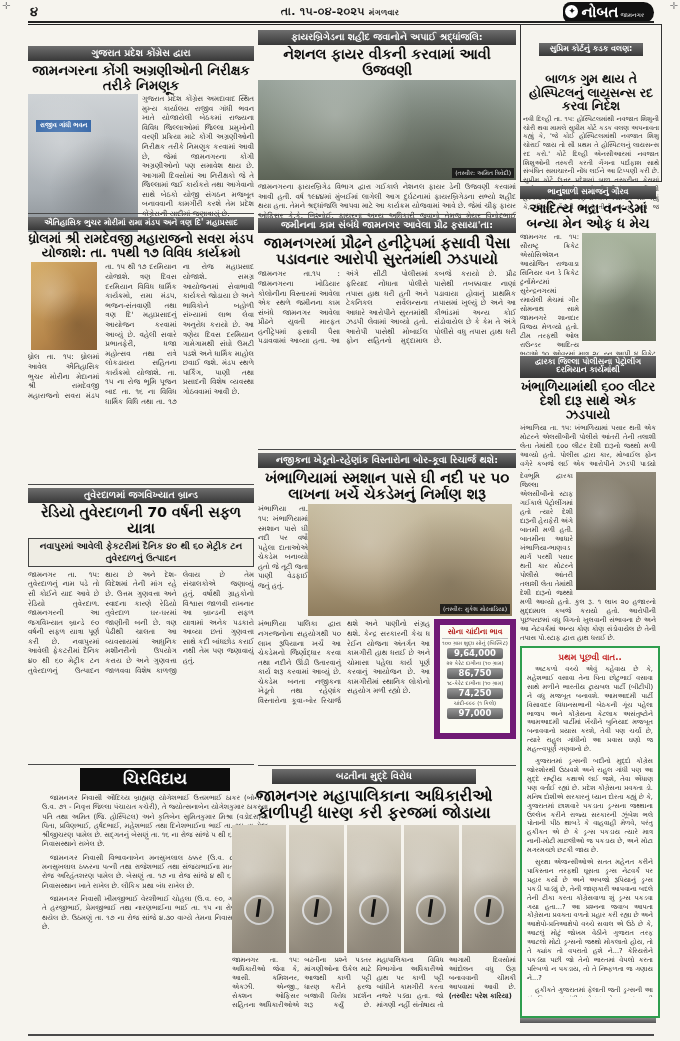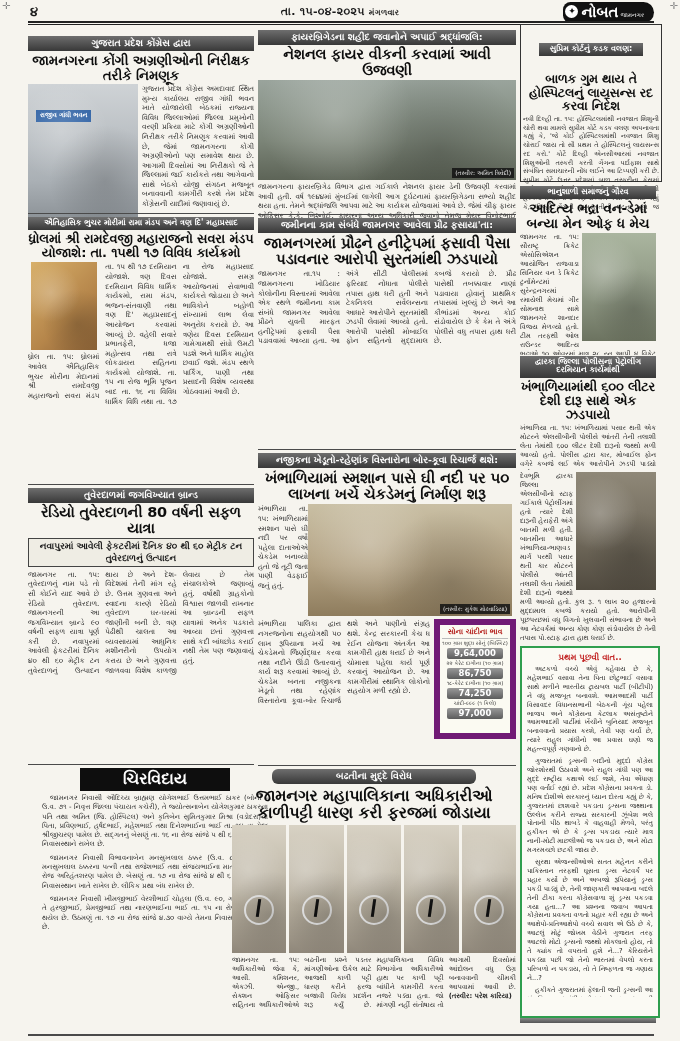--- a/index.html
+++ b/index.html
@@ -73,21 +73,21 @@
   <div class="abs pageno" style="left:30px;top:4px;">૪</div>
   <div class="abs dateline" style="left:0;right:0;top:5px;text-align:center;">
     <span>તા. ૧૫-૦૪-૨૦૨૫</span>
     <small>મંગળવાર</small>
   </div>
   <div class="abs" style="right:26px;top:2px;">
     <span class="masthead"><span class="emb">✦</span><span>નોબત</span><small>જામનગર</small></span>
   </div>
   <div class="abs headrule" style="left:28px;right:26px;top:21px;"></div>
 
-  <div class="abs" style="left:28px;top:36px;width:226px;">
+  <div class="abs" style="left:28px;top:46px;width:226px;">
     <div class="kicker">ગુજરાત પ્રદેશ કોંગ્રેસ દ્વારા</div>
     <div class="hl" style="font-size:13.5px;margin:2px 0;">જામનગરના કોંગી અગ્રણીઓની નિરીક્ષક તરીકે નિમણૂક</div>
     <div style="display:flex;gap:4px;">
       <div class="ph ph-building" style="width:110px;height:138px;flex:none;">
         <div class="sign">રાજીવ ગાંધી ભવન</div>
       </div>
       <div class="body-txt" style="height:138px;">ગુજરાત પ્રદેશ કોંગ્રેસ અમદાવાદ સ્થિત મુખ્ય કાર્યાલય રાજીવ ગાંધી ભવન ખાતે યોજાયેલી બેઠકમાં રાજ્યના વિવિધ જિલ્લાઓમાં જિલ્લા પ્રમુખોની વરણી પ્રક્રિયા માટે કોંગી અગ્રણીઓની નિરીક્ષક તરીકે નિમણૂક કરવામાં આવી છે, જેમાં જામનગરના કોંગી અગ્રણીઓનો પણ સમાવેશ થાય છે. આગામી દિવસોમાં આ નિરીક્ષકો જે તે જિલ્લામાં જઈ કાર્યકરો તથા આગેવાનો સાથે બેઠકો યોજી સંગઠન મજબૂત બનાવવાની કામગીરી કરશે તેમ પ્રદેશ કોંગ્રેસની યાદીમાં જણાવાયું છે.</div>
     </div>
   </div>
   <hr class="rule abs" style="left:28px;width:226px;top:213px;">
@@ -97,21 +97,21 @@
     <div class="hl" style="font-size:13px;margin:2px 0;">ધ્રોલમાં શ્રી રામદેવજી મહારાજનો સવરા મંડપ યોજાશે: તા. ૧૫થી ૧૭ વિવિધ કાર્યક્રમો</div>
     <div class="body-txt cols3" style="height:212px;">
       <div class="ph ph-painting" style="width:66px;height:88px;margin:0 auto 2px;"></div>
       <span>ધ્રોલ તા. ૧૫: ધ્રોલમાં આવેલ ઐતિહાસિક ભુચર મોરીના મેદાનમાં શ્રી રામદેવજી મહારાજનો સવરા મંડપ તા. ૧૫ થી ૧૭ દરમિયાન યોજાશે. ત્રણ દિવસ દરમિયાન વિવિધ ધાર્મિક કાર્યક્રમો, રામા મંડપ, ભજન-સંતવાણી તથા ત્રણ દિ' મહાપ્રસાદનું આયોજન કરવામાં આવ્યું છે. વહેલી સવારે પ્રભાતફેરી, ધજા મહોત્સવ તથા રાત્રે લોકડાયરા સહિતના કાર્યક્રમો યોજાશે. તા. ૧૫ ના રોજ ભૂમિ પૂજન બાદ તા. ૧૬ ના વિવિધ ધાર્મિક વિધિ તથા તા. ૧૭ ના રોજ મહાપ્રસાદ યોજાશે. સમગ્ર આયોજનમાં સેવાભાવી કાર્યકરો જોડાયા છે અને ભાવિકોને બહોળી સંખ્યામાં લાભ લેવા અનુરોધ કરાયો છે. આ ત્રણેય દિવસ દરમિયાન ગામેગામથી સંઘો ઉમટી પડશે અને ધાર્મિક માહોલ છવાઈ જશે. મંડપ સ્થળે પાર્કિંગ, પાણી તથા પ્રસાદની વિશેષ વ્યવસ્થા ગોઠવવામાં આવી છે.</span>
     </div>
   </div>
   <hr class="rule abs" style="left:28px;width:226px;top:484px;">
 
   <div class="abs" style="left:28px;top:488px;width:226px;">
     <div class="kicker">તુવેરદાળમાં જગવિખ્યાત બ્રાન્ડ</div>
-    <div class="hl" style="font-size:14.5px;margin:2px 0;">રેડિયો તુવેરદાળની 80 વર્ષની સફળ યાત્રા</div>
+    <div class="hl" style="font-size:14.5px;margin:2px 0;">રેડિયો તુવેરદાળની 70 વર્ષની સફળ યાત્રા</div>
     <div class="subhead">નવાપુરમાં આવેલી ફેકટરીમાં દૈનિક ૪૦ થી ૬૦ મેટ્રીક ટન તુવેરદાળનું ઉત્પાદન</div>
     <div class="body-txt cols3" style="height:206px;margin-top:3px;">જામનગર તા. ૧૫: તુવેરદાળનું નામ પડે તો સૌ કોઈને યાદ આવે છે રેડિયો તુવેરદાળ. જામનગરની આ જગવિખ્યાત બ્રાન્ડે ૯૦ વર્ષની સફળ યાત્રા પૂર્ણ કરી છે. નવાપુરમાં આવેલી ફેકટરીમાં દૈનિક ૪૦ થી ૬૦ મેટ્રીક ટન તુવેરદાળનું ઉત્પાદન થાય છે અને દેશ-વિદેશમાં તેની માંગ રહે છે. ઉત્તમ ગુણવત્તા અને સ્વાદના કારણે રેડિયો તુવેરદાળ ઘર-ઘરમાં જાણીતી બની છે. ત્રણ પેઢીથી ચાલતા આ વ્યવસાયમાં આધુનિક મશીનરીનો ઉપયોગ કરાય છે અને ગુણવત્તા જાળવવા વિશેષ કાળજી લેવાય છે તેમ સંચાલકોએ જણાવ્યું હતું. વર્ષોથી ગ્રાહકોનો વિશ્વાસ જાળવી રાખનાર આ બ્રાન્ડની સફળ યાત્રામાં અનેક પડકારો આવ્યા છતાં ગુણવત્તા સાથે કદી બાંધછોડ કરાઈ નથી તેમ પણ જણાવાયું હતું.</div>
   </div>
   <hr class="rule abs" style="left:28px;width:226px;top:764px;">
 
   <div class="abs" style="left:42px;top:768px;width:226px;">
     <div class="obit-banner">ચિરવિદાય</div>
     <div class="body-txt" style="height:240px;margin-top:3px;font-size:7px;">
       <p style="margin:0 0 4px;text-indent:8px;">જામનગર નિવાસી ઔદિચ્ય બ્રાહ્મણ યોગેશભાઈ ઉત્તમભાઈ ઠાકર (બોની - ઉ.વ. ૭૧ - નિવૃત્ત જિલ્લા પંચાયત કચેરી), તે જ્યોત્સનાબેન યોગેશકુમાર ઠાકરના પતિ તથા અમિત (જિ. હોસ્પિટલ) અને કૃતિબેન સુમિતકુમાર મિશ્રા (વડોદરા)ના પિતા, પ્રવિણભાઈ, હર્ષદભાઈ, મહેશભાઈ તથા દિનેશભાઈના ભાઈ તા. ૧૪ ના રોજ શ્રીજીચરણ પામેલ છે. સદ્ગતનું બેસણું તા. ૧૬ ના રોજ સાંજે ૫ થી ૬ વાગ્યે તેમના નિવાસસ્થાને રાખેલ છે.</p>
       <p style="margin:0 0 4px;text-indent:8px;">જામનગર નિવાસી વિભાવનાબેન મનસુખલાલ ઠક્કર (ઉ.વ. ૮૫), તે સ્વ. મનસુખલાલ ઠક્કરના પત્ની તથા રાજેશભાઈ તથા સંજયભાઈના માતા તા. ૧૫ ના રોજ અરિહંતશરણ પામેલ છે. બેસણું તા. ૧૭ ના રોજ સાંજે ૪ થી ૬ વાગ્યે તેમના નિવાસસ્થાન ખાતે રાખેલ છે. લૌકિક પ્રથા બંધ રાખેલ છે.</p>
@@ -157,21 +157,21 @@
         <div class="lbl">૧૮-કેરેટ દાગીના (૧૦ ગ્રામ)</div>
         <div class="val">74,250</div>
         <div class="lbl">ચાંદી-૯૯૯ (૧ કિલો)</div>
         <div class="val">97,000</div>
       </div>
     </div>
   </div>
   <hr class="rule abs" style="left:258px;width:258px;top:765px;">
 
   <div class="abs" style="left:232px;top:769px;width:284px;">
-    <div class="kicker" style="width:200px;margin:0 auto;border-radius:6px;">બઢતીના મુદ્દે વિરોધ</div>
+    <div class="kicker" style="width:200px;margin:0 auto;">બઢતીના મુદ્દે વિરોધ</div>
     <div class="hl" style="font-size:16px;margin:3px 0;">જામનગર મહાપાલિકાના અધિકારીઓ કાળીપટ્ટી ધારણ કરી ફરજમાં જોડાયા</div>
     <div style="display:flex;gap:3px;">
       <div class="ph ph-portrait" style="width:55px;height:128px;">
           <div class="band"></div>
         </div>
       <div class="ph ph-portrait" style="width:55px;height:128px;">
           <div class="band"></div>
         </div>
       <div class="ph ph-portrait" style="width:55px;height:128px;">
           <div class="band"></div>

